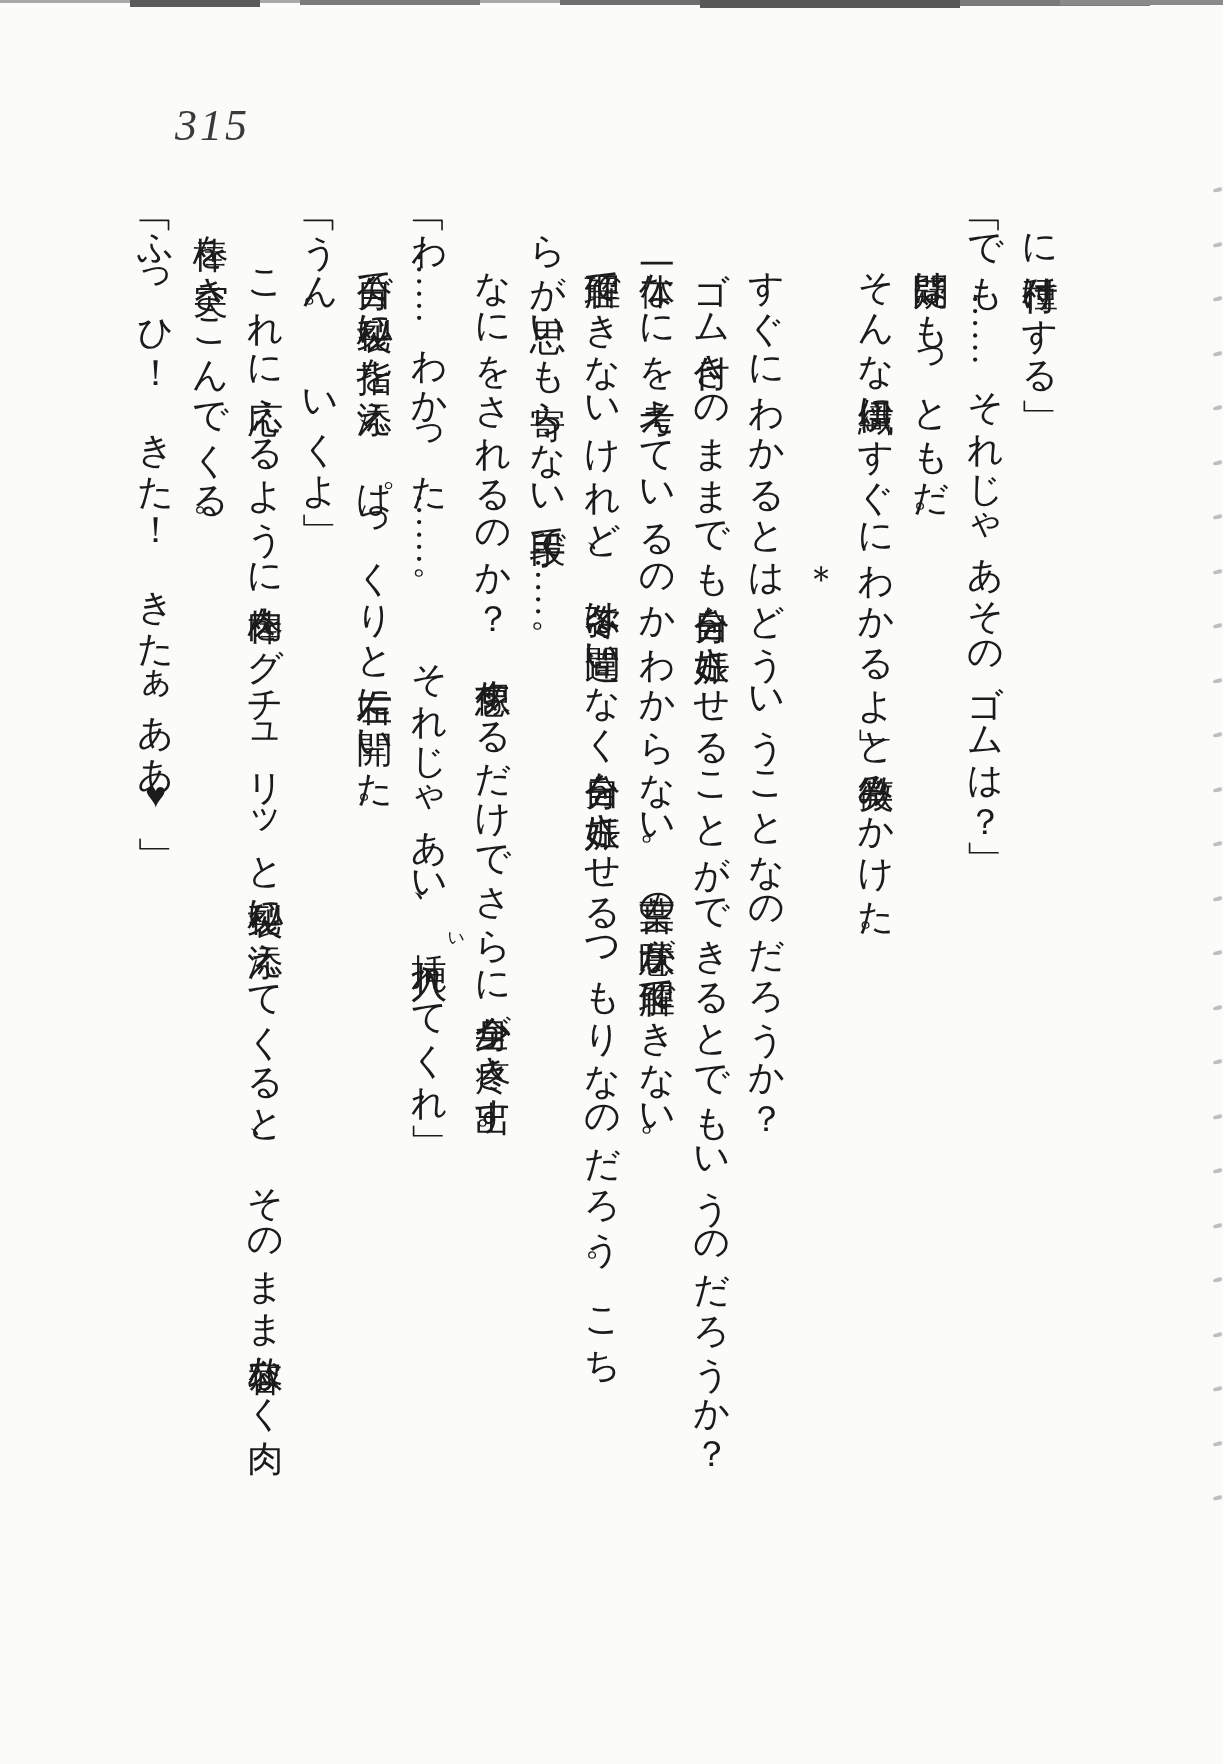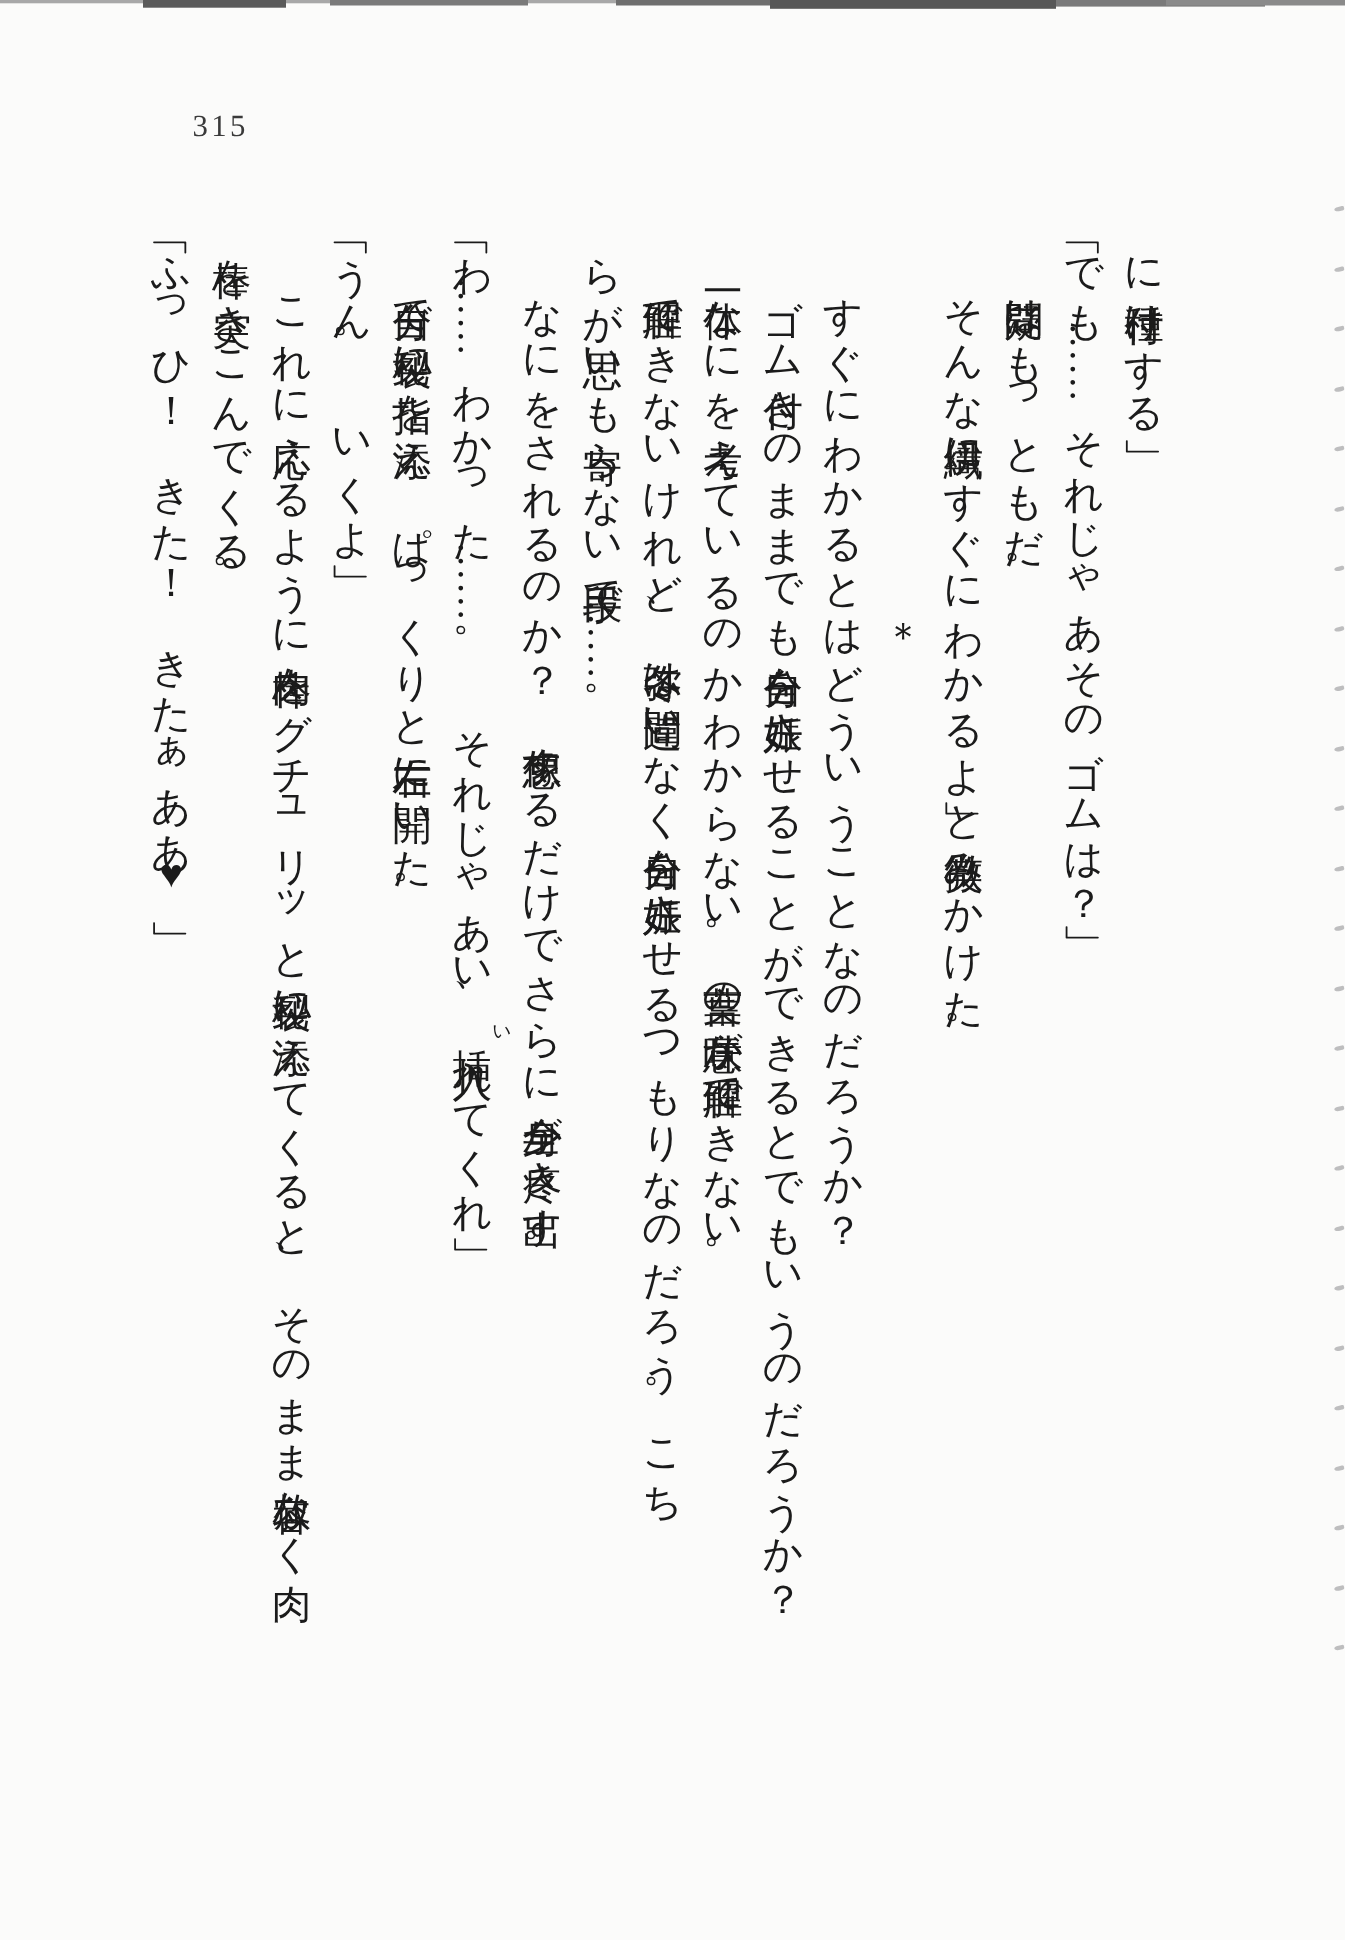--- a/index.html
+++ b/index.html
@@ -12,21 +12,22 @@
     position: relative;
     overflow: hidden;
     background: #fbfbfa;
     font-family: "Liberation Serif", "DejaVu Serif", serif;
   }
   
   .page-number {
     position: absolute;
     top: 100px;
     left: 175px;
-    font-size: 28px;
+    font-size: 44px;
+    font-style: italic;
     color: #3a3a3a;
     letter-spacing: 3px;
   }
   
   .text-block {
     position: absolute;
     top: 209px;
     right: 156px;
     height: 1392px;
     writing-mode: vertical-rl;

